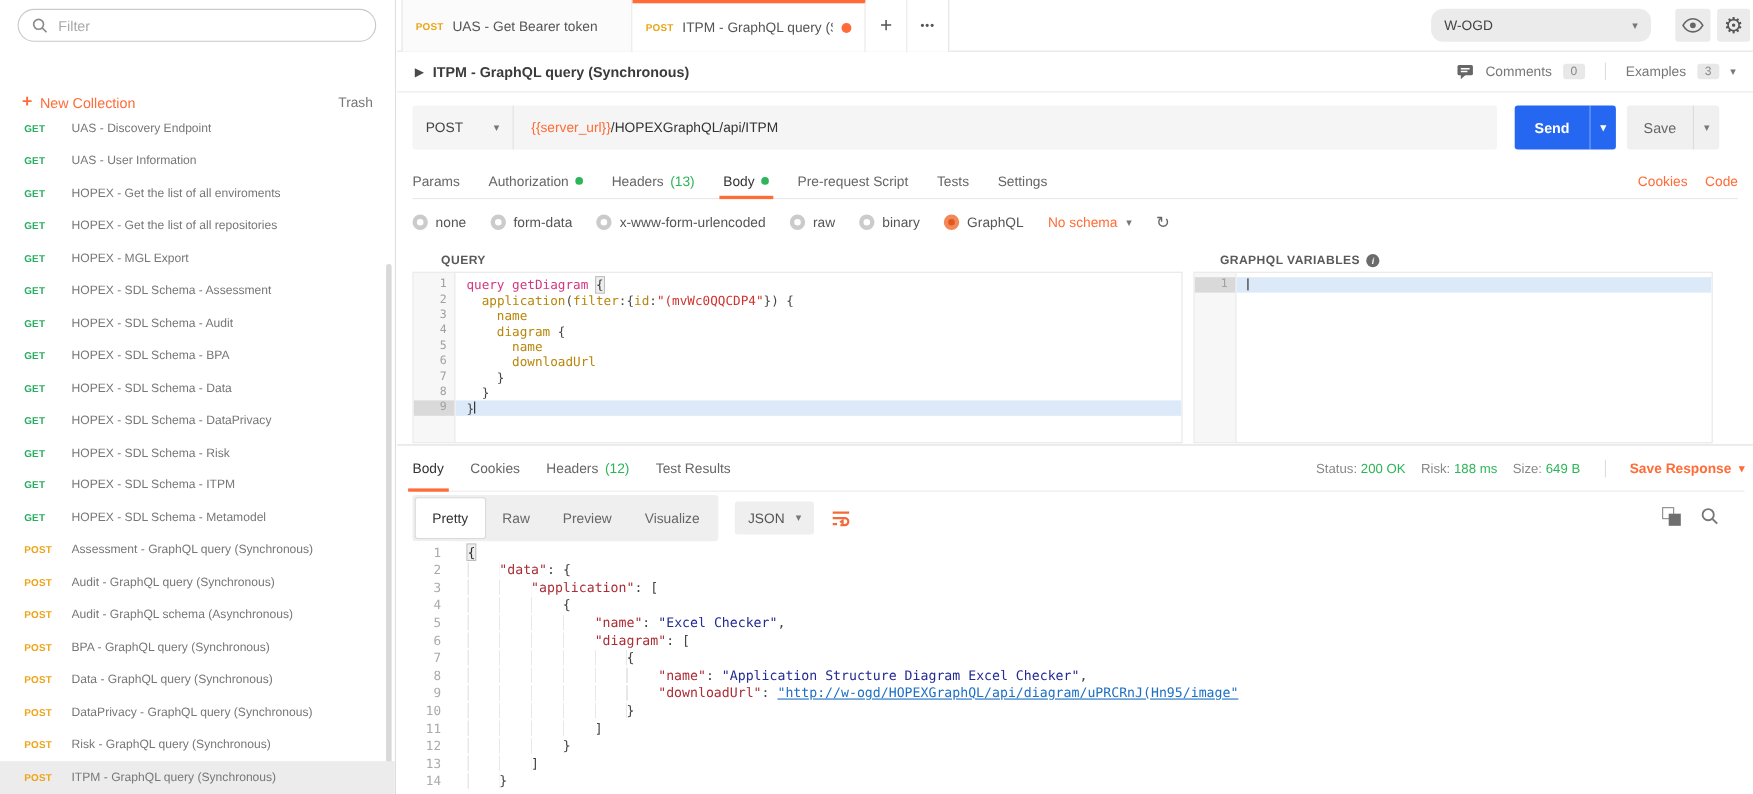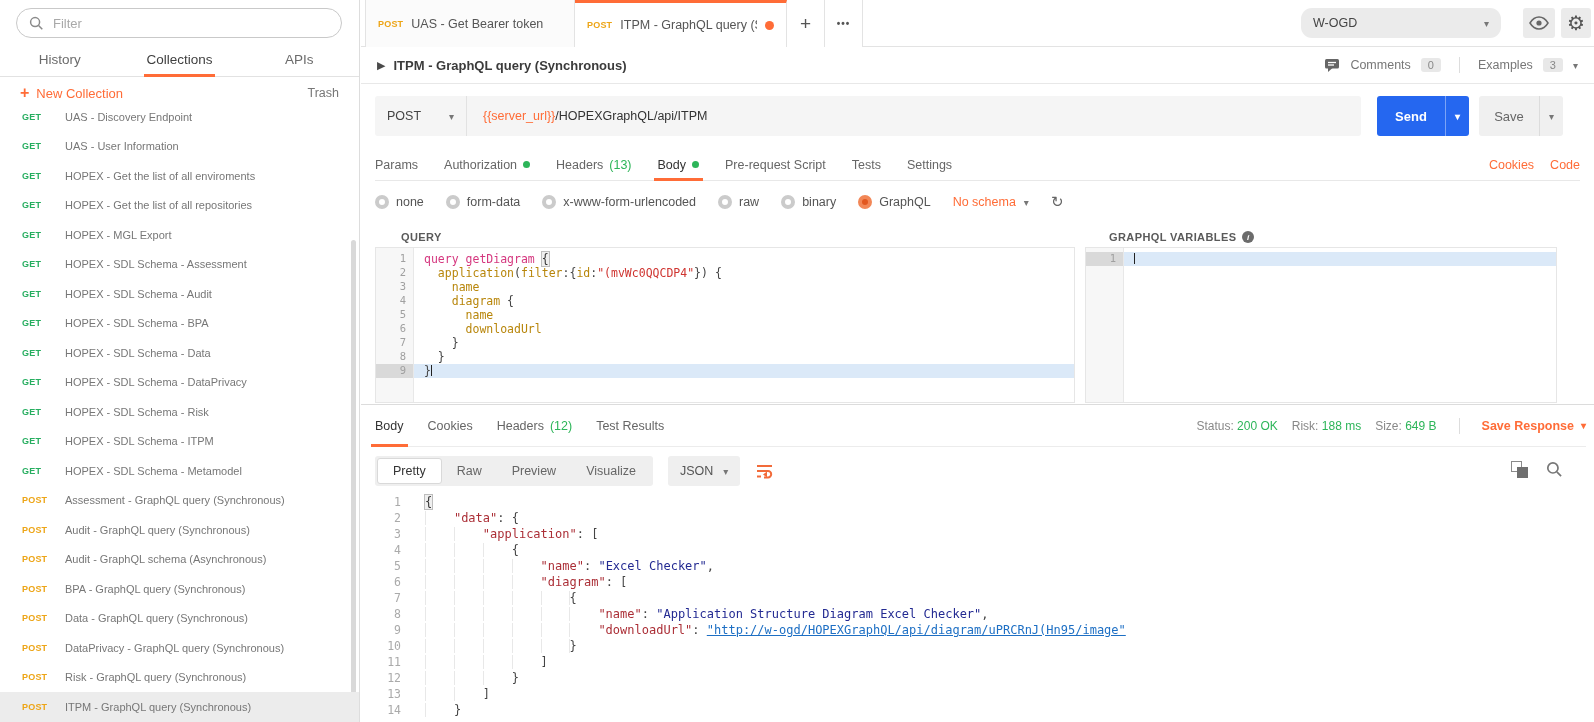--- a/index.html
+++ b/index.html
@@ -114,21 +114,21 @@
   
   .section-div { position:absolute; left:0; top:404px; width:100%; border-top:1px solid #dcdcdc; }
   .resp-tabs { position:absolute; left:14px; right:8px; top:405px; height:42px; display:flex; align-items:center; gap:24px; font-size:12.5px; color:#666; border-bottom:1px solid #ececec; }
   .resp-right { margin-left:auto; display:flex; align-items:center; gap:14px; font-size:12px; }
   .stat-label { color:#888; }
   .stat-value { color:#2db559; }
   .save-response { color:#ff6c37; font-size:12.5px; font-weight:bold; display:flex; align-items:center; gap:7px; cursor:pointer; }
   .save-response .caret { color:#ff6c37; }
 
   .resp-toolbar { position:absolute; left:14px; top:456px; height:30px; display:flex; align-items:center; gap:15px; }
-  .seg-group { display:flex; background:#efefef; border-radius:3px; padding:2px; height:30px; }
+  .seg-group { display:flex; background:#efefef; border-radius:3px; padding:2px; height:42px; }
   .seg { padding:0 15px; display:flex; align-items:center; font-size:12.5px; color:#666; border-radius:3px; cursor:pointer; }
   .seg.selected { background:#fff; border:1px solid #d9d9d9; color:#333; }
   .json-select { height:30px; background:#efefef; border-radius:3px; display:flex; align-items:center; gap:10px; padding:0 12px; font-size:12.5px; color:#555; cursor:pointer; }
   .wrap-btn { cursor:pointer; }
   .resp-icons { position:absolute; top:461px; display:flex; gap:18px; }
   .resp-icons { left:1150px; }
   .copy-icon { position:relative; width:17px; height:17px; cursor:pointer; }
   .copy-icon .back { position:absolute; left:0; top:0; width:11px; height:11px; border:1.5px solid #8a8a8a; background:#fff; }
   .copy-icon .front { position:absolute; right:0; bottom:0; width:11px; height:11px; background:#6f6f6f; }
 
@@ -141,25 +141,20 @@
 </head>
 <body>
 
 <div class="sidebar">
   <div class="search-box">
     <svg width="15" height="15" viewBox="0 0 16 16">
       <circle cx="6.5" cy="6.5" r="4.8" fill="none" stroke="#8a8a8a" stroke-width="1.6"></circle>
       <line x1="10.2" y1="10.2" x2="14.2" y2="14.2" stroke="#8a8a8a" stroke-width="1.6"></line>
     </svg>
     <input placeholder="Filter" style="">
-  </div>
-  <div class="side-tabs">
-    <div class="side-tab">History</div>
-    <div class="side-tab active">Collections</div>
-    <div class="side-tab">APIs</div>
   </div>
   <div class="side-actions">
     <span class="new-collection">
         <span class="plus">+</span>
         <span>New Collection</span>
       </span>
     <span class="trash">Trash</span>
   </div>
   <div class="side-list">
 

